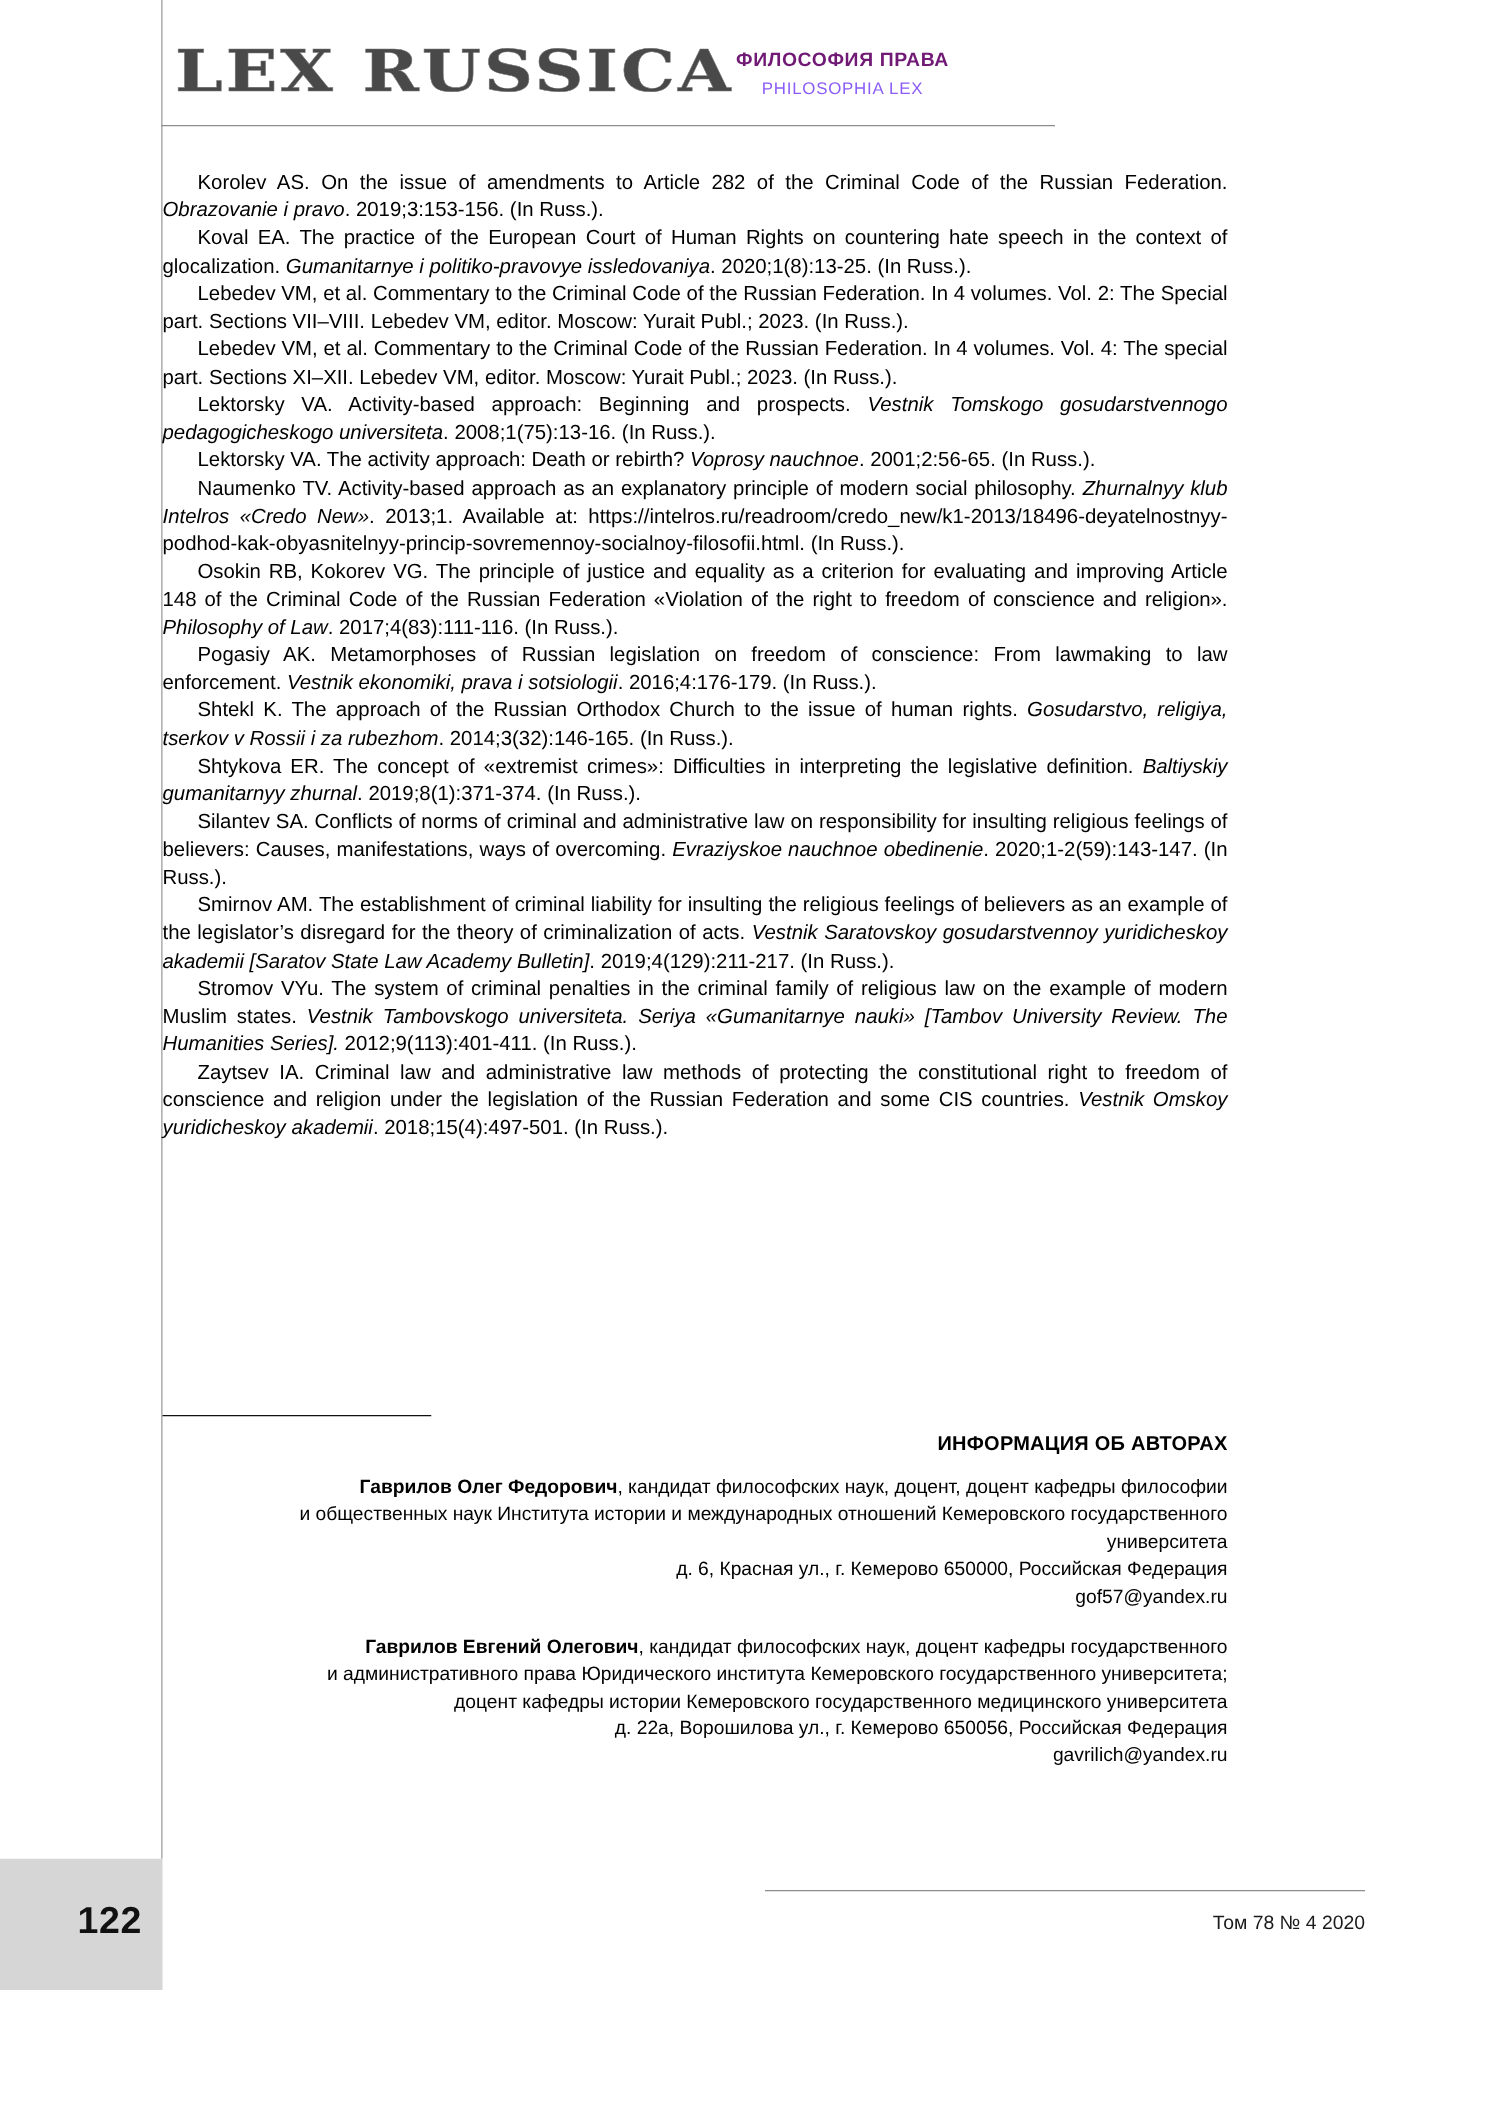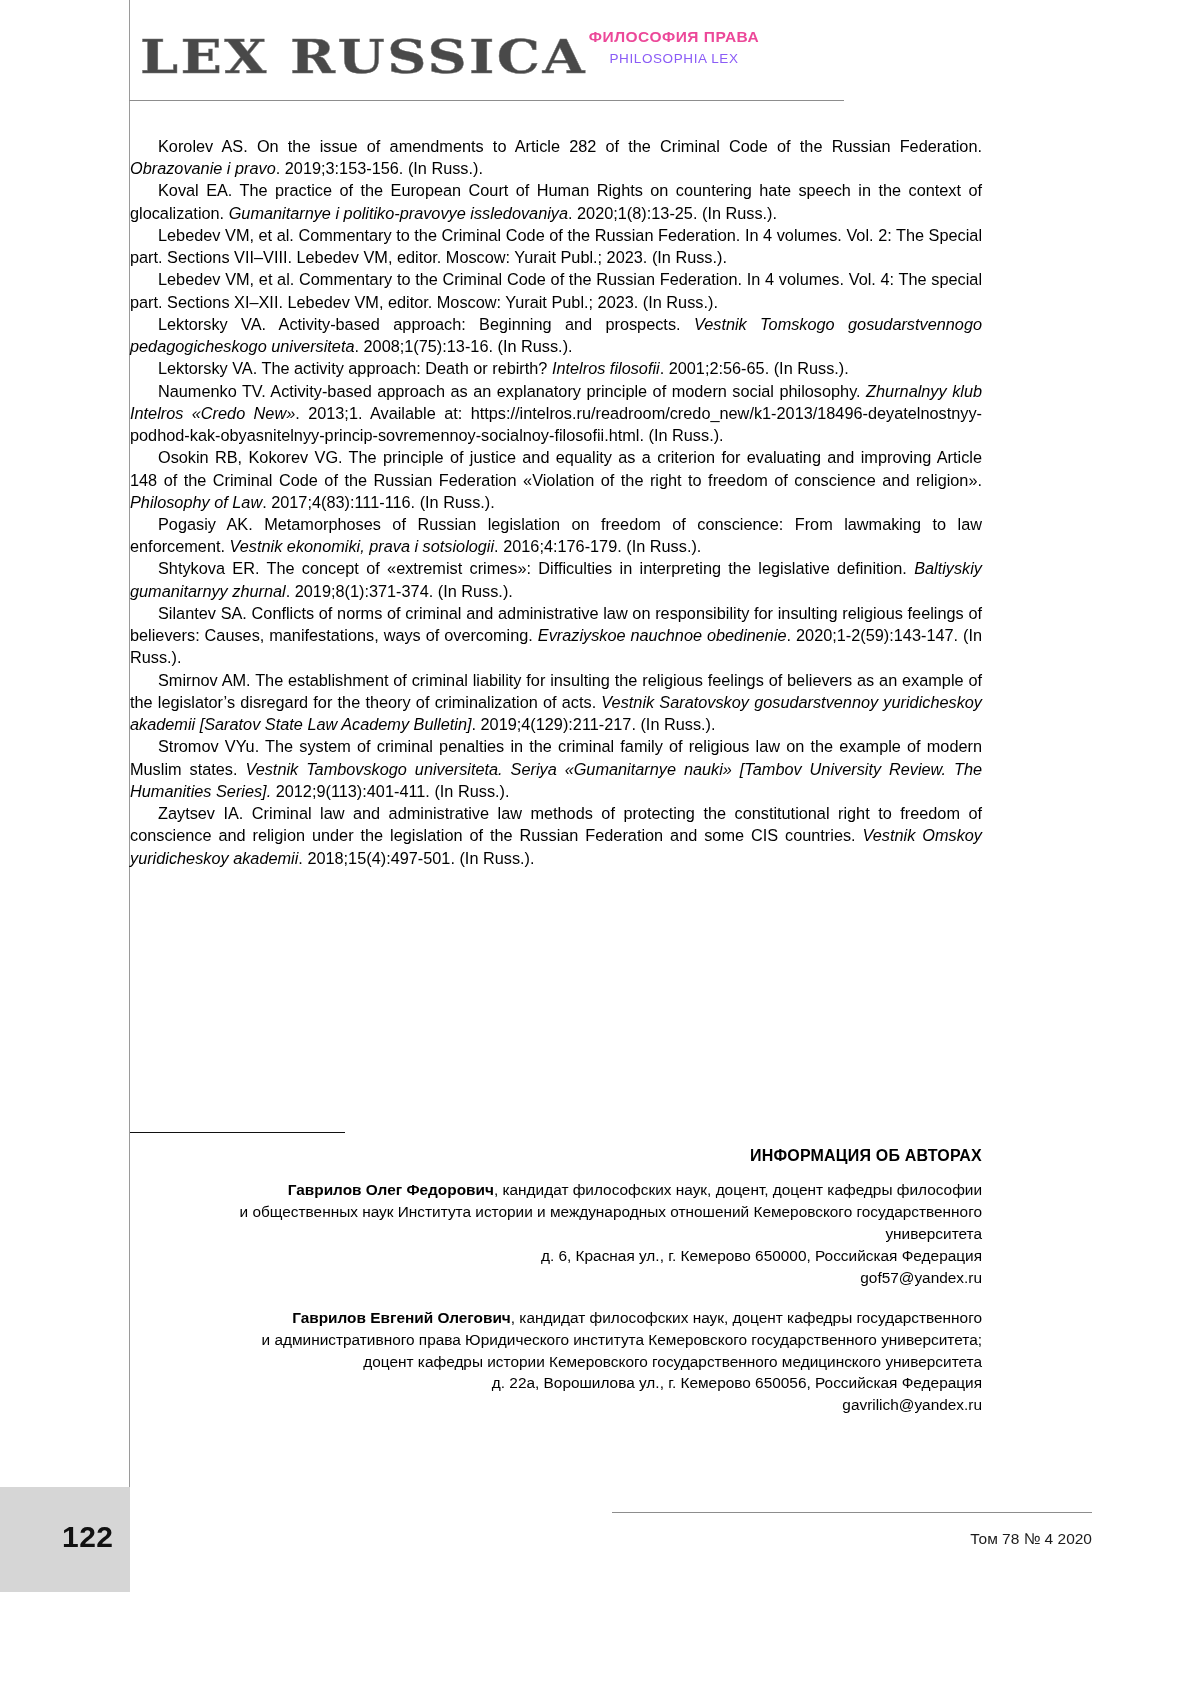--- a/index.html
+++ b/index.html
@@ -60,21 +60,22 @@
     position: absolute;
     right: 108px;
     top: 28px;
     text-align: center;
     width: 340px;
   }
   .header-right .line1 {
     font-size: 15.5px;
     font-weight: bold;
     letter-spacing: 0.5px;
-    color: #ec4899;
+    color: #701a75;
+    margin-top: 12px;
   }
   .header-right .line2 {
     margin-top: 5px;
     font-size: 13.5px;
     letter-spacing: 0.6px;
     color: #8b5cf6;
   }
   .header-rule {
     position: absolute;
     left: 129px;
@@ -177,24 +178,25 @@
   </div>
   <div class="header-rule"></div>
 </div>
 
 <div class="content">
   <div class="ref">Korolev AS. On the issue of amendments to Article 282 of the Criminal Code of the Russian Federation. <i>Obrazovanie i pravo</i>. 2019;3:153-156. (In Russ.).</div>
   <div class="ref">Koval EA. The practice of the European Court of Human Rights on countering hate speech in the context of glocalization. <i>Gumanitarnye i politiko-pravovye issledovaniya</i>. 2020;1(8):13-25. (In Russ.).</div>
   <div class="ref">Lebedev VM, et al. Commentary to the Criminal Code of the Russian Federation. In 4 volumes. Vol. 2: The Special part. Sections VII–VIII. Lebedev VM, editor. Moscow: Yurait Publ.; 2023. (In Russ.).</div>
   <div class="ref">Lebedev VM, et al. Commentary to the Criminal Code of the Russian Federation. In 4 volumes. Vol. 4: The special part. Sections XI–XII. Lebedev VM, editor. Moscow: Yurait Publ.; 2023. (In Russ.).</div>
   <div class="ref">Lektorsky VA. Activity-based approach: Beginning and prospects. <i>Vestnik Tomskogo gosudarstvennogo pedagogicheskogo universiteta</i>. 2008;1(75):13-16. (In Russ.).</div>
-  <div class="ref">Lektorsky VA. The activity approach: Death or rebirth? <i>Intelros filosofii</i>. 2001;2:56-65. (In Russ.).</div>
+  <div class="ref">Lektorsky VA. The activity approach: Death or rebirth? <i>Voprosy nauchnoe</i>. 2001;2:56-65. (In Russ.).</div>
   <div class="ref">Naumenko TV. Activity-based approach as an explanatory principle of modern social philosophy. <i>Zhurnalnyy klub Intelros «Credo New»</i>. 2013;1. Available at: https://intelros.ru/readroom/credo_new/k1-2013/18496-deyatelnostnyy-podhod-kak-obyasnitelnyy-princip-sovremennoy-socialnoy-filosofii.html. (In Russ.).</div>
   <div class="ref">Osokin RB, Kokorev VG. The principle of justice and equality as a criterion for evaluating and improving Article 148 of the Criminal Code of the Russian Federation «Violation of the right to freedom of conscience and religion». <i>Philosophy of Law</i>. 2017;4(83):111-116. (In Russ.).</div>
   <div class="ref">Pogasiy AK. Metamorphoses of Russian legislation on freedom of conscience: From lawmaking to law enforcement. <i>Vestnik ekonomiki, prava i sotsiologii</i>. 2016;4:176-179. (In Russ.).</div>
+  <div class="ref">Shtekl K. The approach of the Russian Orthodox Church to the issue of human rights. <i>Gosudarstvo, religiya, tserkov v Rossii i za rubezhom</i>. 2014;3(32):146-165. (In Russ.).</div>
   <div class="ref">Shtykova ER. The concept of «extremist crimes»: Difficulties in interpreting the legislative definition. <i>Baltiyskiy gumanitarnyy zhurnal</i>. 2019;8(1):371-374. (In Russ.).</div>
   <div class="ref">Silantev SA. Conflicts of norms of criminal and administrative law on responsibility for insulting religious feelings of believers: Causes, manifestations, ways of overcoming. <i>Evraziyskoe nauchnoe obedinenie</i>. 2020;1-2(59):143-147. (In Russ.).</div>
   <div class="ref">Smirnov AM. The establishment of criminal liability for insulting the religious feelings of believers as an example of the legislator’s disregard for the theory of criminalization of acts. <i>Vestnik Saratovskoy gosudarstvennoy yuridicheskoy akademii [Saratov State Law Academy Bulletin]</i>. 2019;4(129):211-217. (In Russ.).</div>
   <div class="ref">Stromov VYu. The system of criminal penalties in the criminal family of religious law on the example of modern Muslim states. <i>Vestnik Tambovskogo universiteta. Seriya «Gumanitarnye nauki» [Tambov University Review. The Humanities Series].</i> 2012;9(113):401-411. (In Russ.).</div>
   <div class="ref">Zaytsev IA. Criminal law and administrative law methods of protecting the constitutional right to freedom of conscience and religion under the legislation of the Russian Federation and some CIS countries. <i>Vestnik Omskoy yuridicheskoy akademii</i>. 2018;15(4):497-501. (In Russ.).</div>
 </div>
 
 <div class="authors">
   <div class="auth-rule"></div>
   <div class="auth-heading">ИНФОРМАЦИЯ ОБ АВТОРАХ</div>

